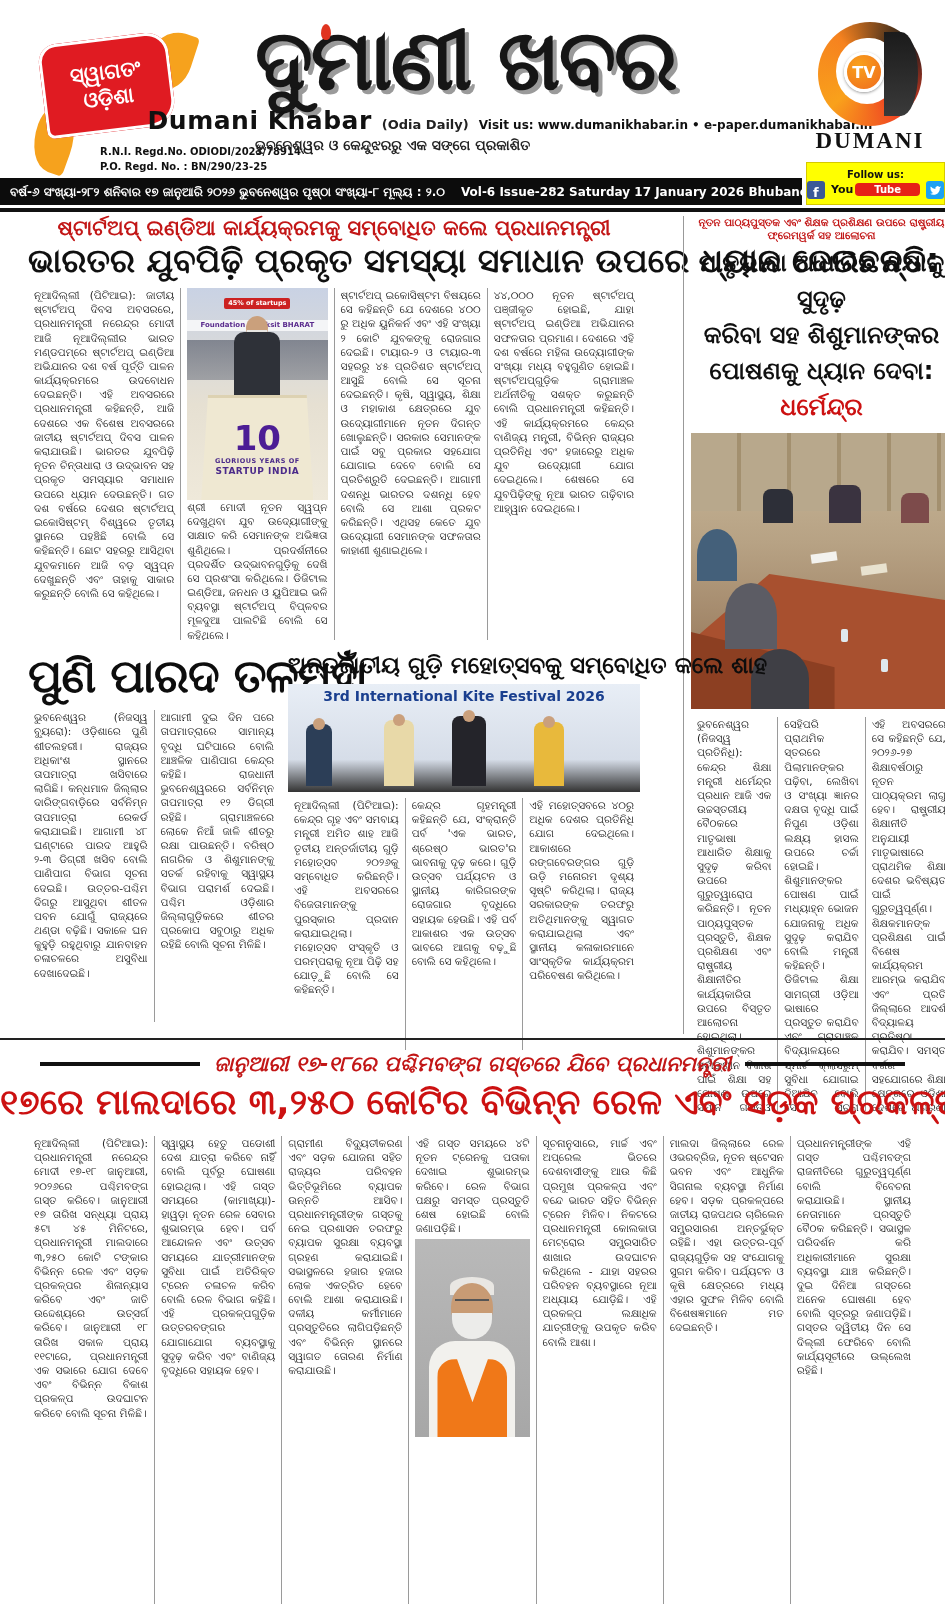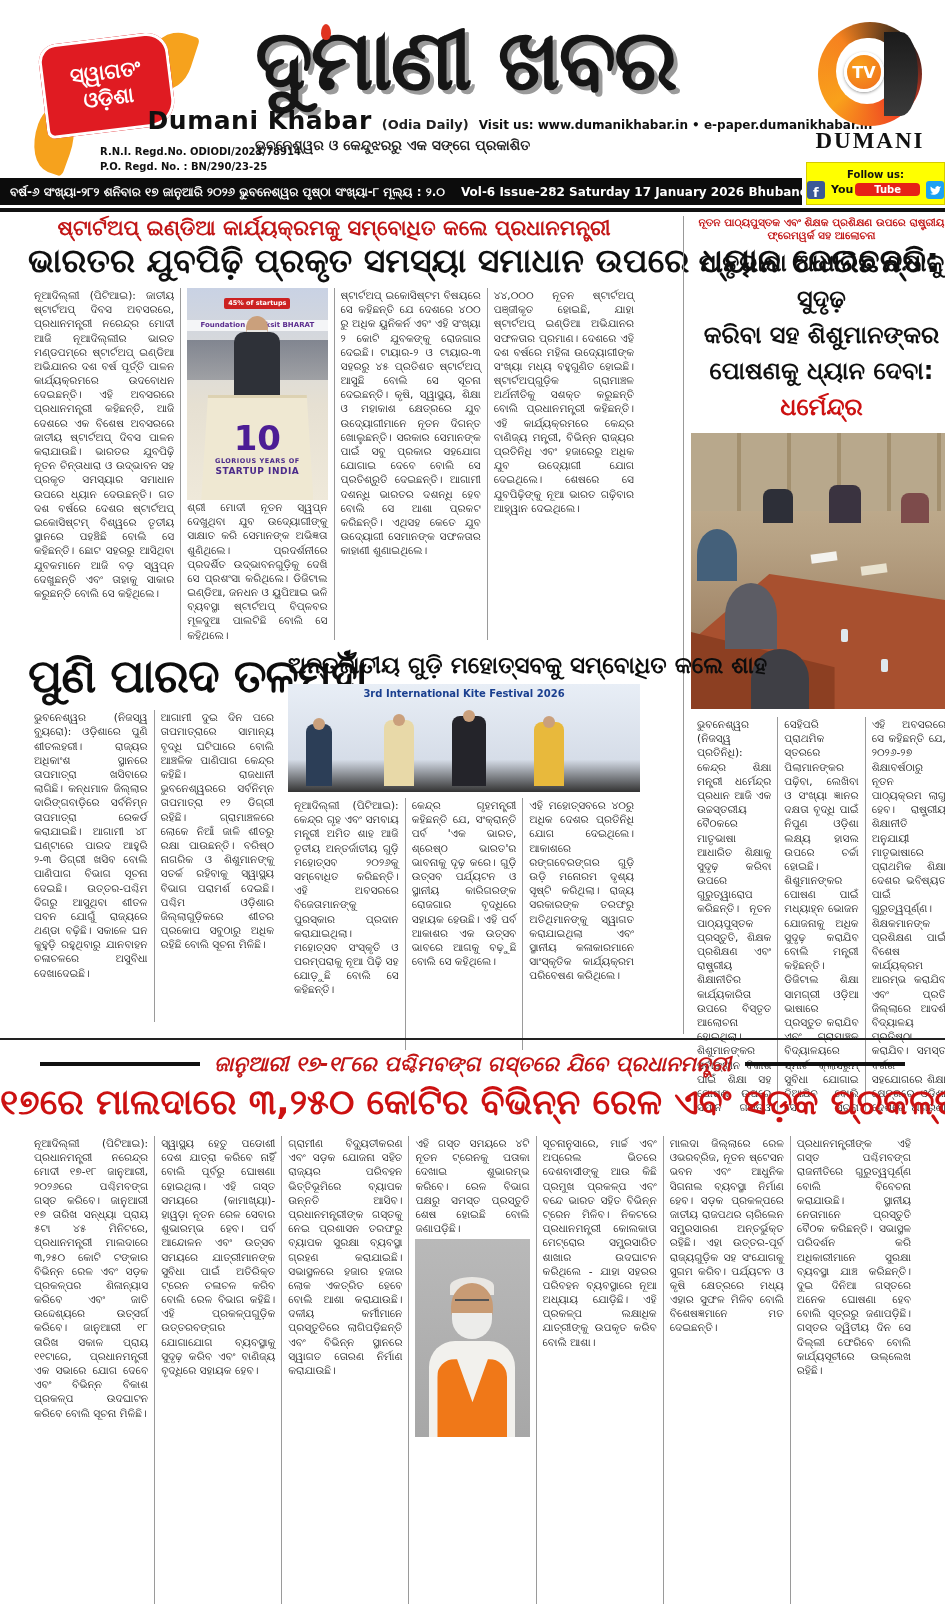--- a/index.html
+++ b/index.html
@@ -84,21 +84,21 @@
   .pm-paper { position:absolute; background:#f3f2ee; width:26px; height:9px; transform:rotate(-8deg); }
   .pm-glass { position:absolute; width:7px; height:13px; background:#dfe9ee; border-radius:2px; }
 
   
   .mid-left { position:absolute; left:28px; top:652px; width:252px; height:382px; }
   .ml-head { font-size:46px; font-weight:900; letter-spacing:-1px; text-align:center; color:#0d0d0d; line-height:1.05; margin-bottom:10px; white-space:nowrap; }
   .ml-cols { height:312px; }
   .mid-center { position:absolute; left:288px; top:652px; width:352px; height:382px; }
   .mc-head { font-size:23px; font-weight:900; text-align:center; color:#0d0d0d; margin-bottom:5px; white-space:nowrap; }
   .photo-kite { height:108px; margin-bottom:6px; background:linear-gradient(180deg,#e8eef6 0%,#d6dde8 70%,#333 100%); }
-  .pk-banner { position:absolute; left:0; top:4px; width:100%; text-align:center; font-size:10px; font-weight:bold; color:#1a3f8f; }
+  .pk-banner { position:absolute; left:0; top:4px; width:100%; text-align:center; font-size:14px; font-weight:bold; color:#1a3f8f; }
   .pk-sub { position:absolute; left:50%; top:18px; transform:translateX(-50%); background:#c22; color:#fff; font-size:5.5px; padding:0 6px; border-radius:2px; }
   .pk-fig { position:absolute; bottom:6px; border-radius:8px 8px 0 0; }
   .pk-head { position:absolute; width:12px; height:12px; background:#caa07c; border-radius:50%; }
   .mc-cols { height:252px; }
 
   
   .band-rule { position:absolute; left:0; top:1038px; width:945px; height:2px; background:#222; }
   .band-kicker { position:absolute; left:0; top:1052px; width:945px; display:flex; align-items:center; gap:14px; padding:0 40px; }
   .band-kicker .dash { flex:1 1 auto; max-width:275px; height:4px; background:#111; }
   .band-kicker .bk-text { font-size:21px; font-weight:900; color:#c21616; white-space:nowrap;font-style:italic; }

